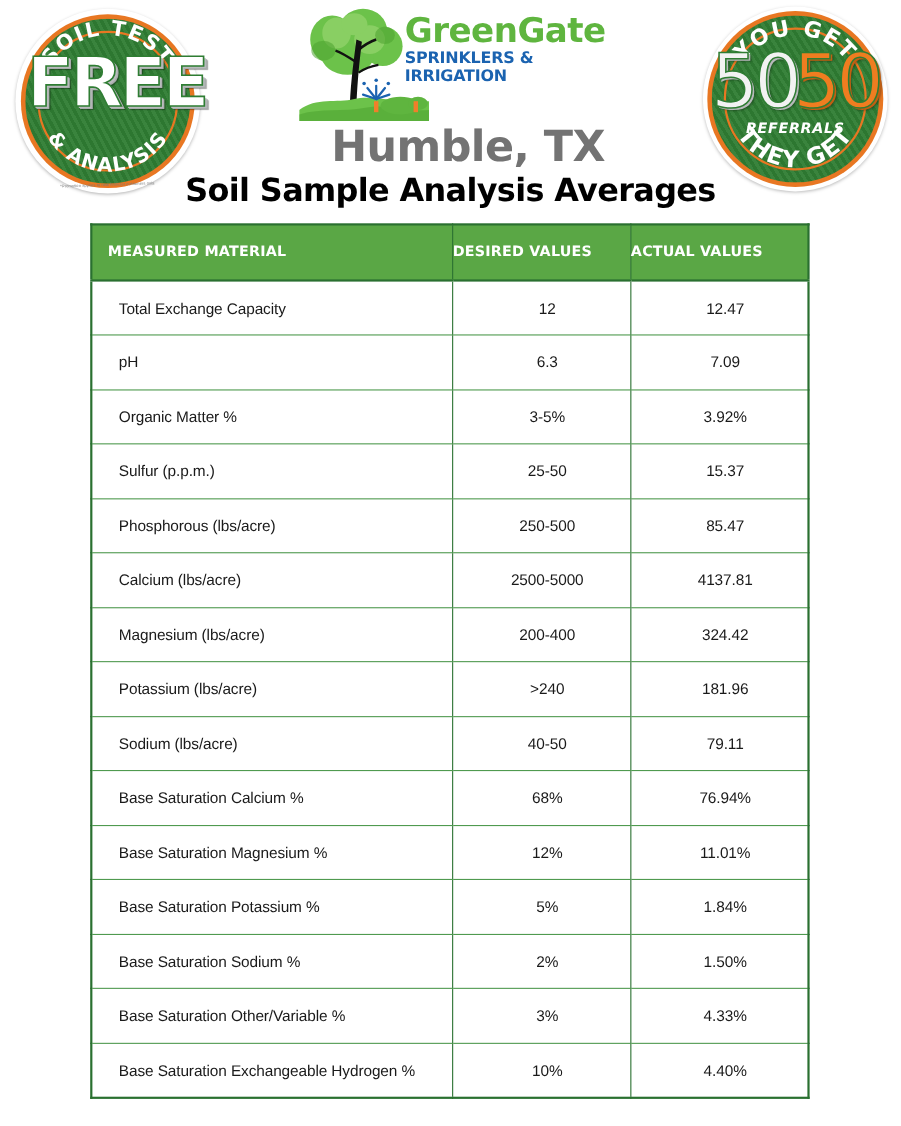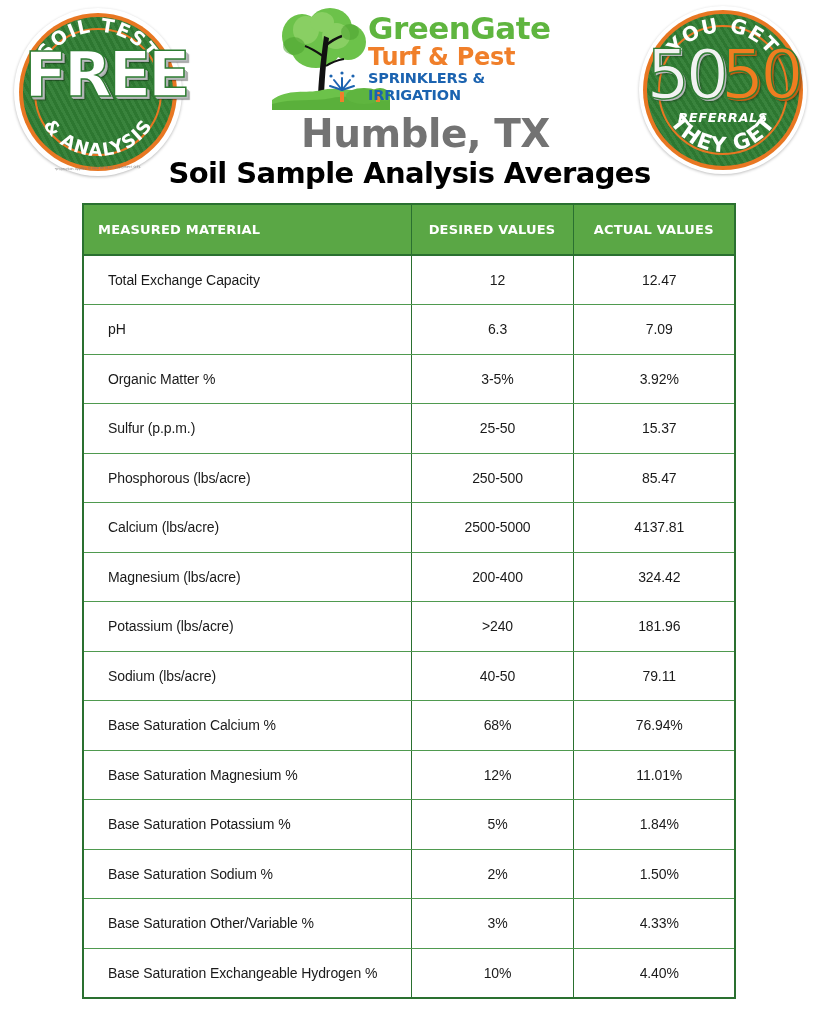--- a/index.html
+++ b/index.html
@@ -261,21 +261,21 @@
     font-family: "DejaVu Sans", sans-serif;
     font-weight: 700;
     font-size: 13px;
     letter-spacing: .2px;
     height: 51px;
     padding: 0 0 0 14px;
     text-align: left;
     vertical-align: middle;
   }
   table.soil thead th.ctr {
-    text-align: center;
+    text-align: left;
     padding: 0;
   }
   table.soil tbody td {
     height: 49.5px;
     font-size: 14px;
     color: #1a1a1a;
     vertical-align: middle;
     background: #ffffff;
     border-left-color: #2a7030;
     border-right-color: #2a7030;
@@ -362,21 +362,20 @@
         <path d="M70 84 L82 80"></path>
       </g>
       <g fill="#1b63b0">
         <circle cx="59" cy="70" r="1.6"></circle>
         <circle cx="70" cy="67" r="1.6"></circle>
         <circle cx="81" cy="70" r="1.6"></circle>
       </g>
     </svg>
     <div class="gg-text">
       <div class="gg-name">GreenGate</div>
-      <div class="gg-sub">Turf &amp; Pest</div>
       <div class="gg-sub2">SPRINKLERS &amp; IRRIGATION</div>
     </div>
   </div>
 
   <div class="fifty-logo">
     <div class="f-white"></div>
     <div class="f-orange"></div>
     <div class="f-green"></div>
     <div class="f-innerring"></div>
     <svg class="f-arc" viewBox="0 0 168 168">

